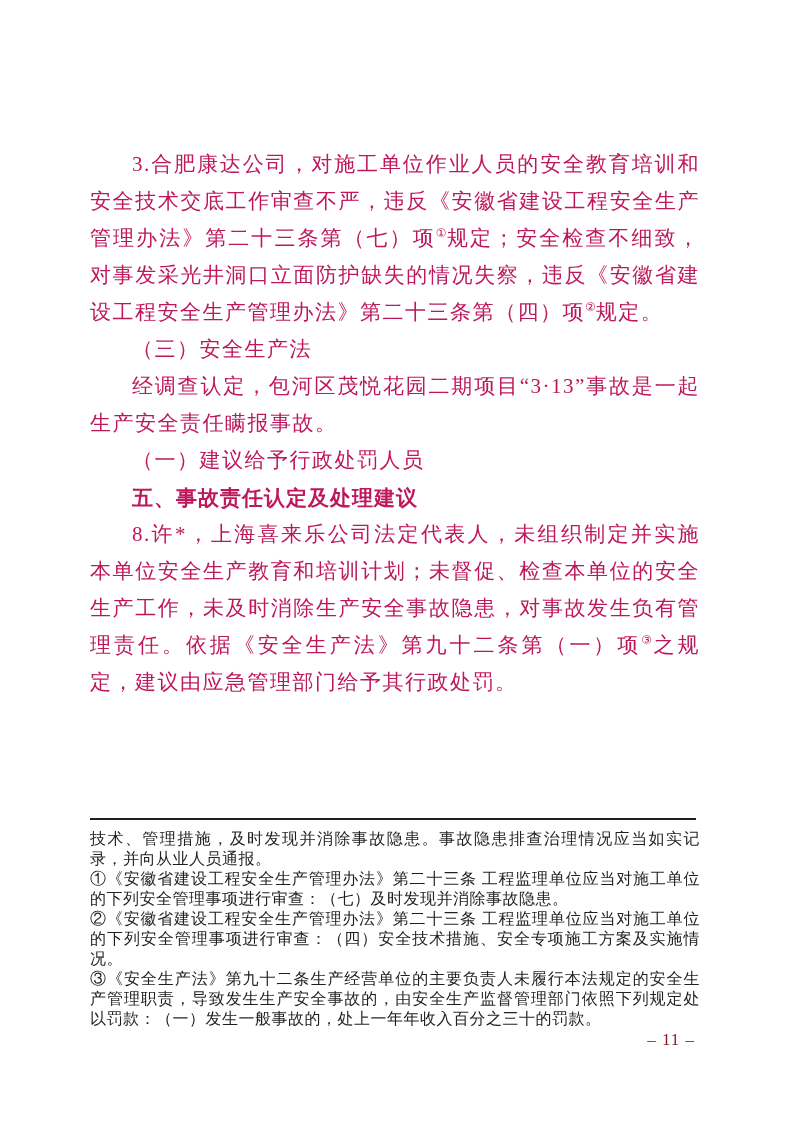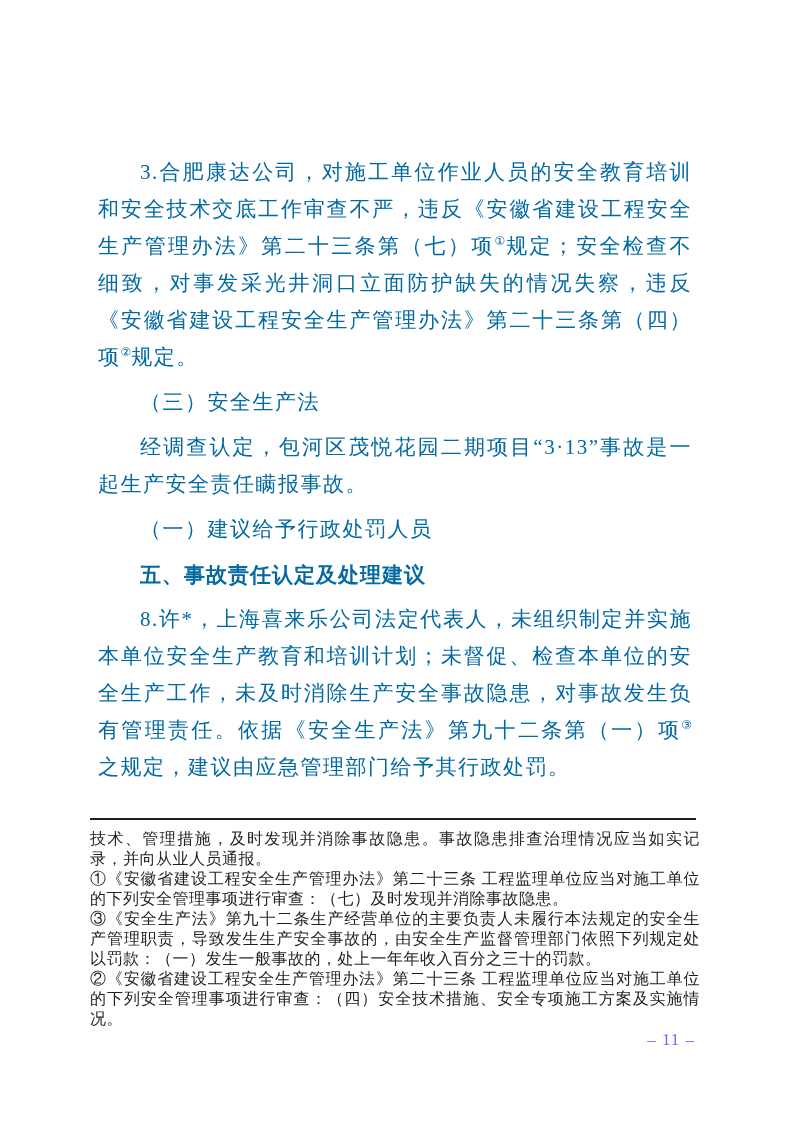--- a/index.html
+++ b/index.html
@@ -16,28 +16,28 @@
     font-family: "Liberation Serif", "DejaVu Serif", serif;
     color: #1f1f1f;
   }
   .body-text {
     position: absolute;
     left: 90px;
     top: 146px;
     width: 610px;
   }
   p.para {
-    margin: 8px;
+    margin: 0;
     font-size: 21px;
     line-height: 37px;
     letter-spacing: 1.5px;
     text-align: justify;
     text-justify: inter-character;
     text-indent: 2em;
-    color: #0369a1;
+    color: #be185d;
   }
   p.para.heading {
     font-family: "Liberation Sans", "DejaVu Sans", sans-serif;
     font-weight: bold;
     letter-spacing: 1px;
   }
   sup.fnref {
     font-size: 12px;
     line-height: 0;
     vertical-align: super;
@@ -63,21 +63,21 @@
     text-align: justify;
     text-justify: inter-character;
     color: #1f1f1f;
   }
   .pageno {
     position: absolute;
     right: 98px;
     bottom: 72px;
     font-size: 17px;
     letter-spacing: 1px;
-    color: #8b5cf6;
+    color: #7f1d1d;
     font-family: "Liberation Serif", "DejaVu Serif", serif;
     margin-left: 17px;
   }
 </style>
 </head>
 <body>
 
 <div class="page">
 
   <div class="body-text">
@@ -86,19 +86,19 @@
     <p class="para"><span>经调查认定，包河区茂悦花园二期项目“3·13”事故是一起生产安全责任瞒报事故。</span></p>
     <p class="para"><span>（一）建议给予行政处罚人员</span></p>
     <p class="para heading"><span>五、事故责任认定及处理建议</span></p>
     <p class="para"><span>8.许*，上海喜来乐公司法定代表人，未组织制定并实施本单位安全生产教育和培训计划；未督促、检查本单位的安全生产工作，未及时消除生产安全事故隐患，对事故发生负有管理责任。依据《安全生产法》第九十二条第（一）项</span><sup class="fnref">③</sup><span>之规定，建议由应急管理部门给予其行政处罚。</span></p>
   </div>
 
   <div class="footnotes">
     <div class="fnrule"></div>
     <p class="fn">技术、管理措施，及时发现并消除事故隐患。事故隐患排查治理情况应当如实记录，并向从业人员通报。</p>
     <p class="fn">①《安徽省建设工程安全生产管理办法》第二十三条 工程监理单位应当对施工单位的下列安全管理事项进行审查：（七）及时发现并消除事故隐患。</p>
+    <p class="fn">②《安徽省建设工程安全生产管理办法》第二十三条 工程监理单位应当对施工单位的下列安全管理事项进行审查：（四）安全技术措施、安全专项施工方案及实施情况。</p>
     <p class="fn">③《安全生产法》第九十二条生产经营单位的主要负责人未履行本法规定的安全生产管理职责，导致发生生产安全事故的，由安全生产监督管理部门依照下列规定处以罚款：（一）发生一般事故的，处上一年年收入百分之三十的罚款。</p>
-    <p class="fn">②《安徽省建设工程安全生产管理办法》第二十三条 工程监理单位应当对施工单位的下列安全管理事项进行审查：（四）安全技术措施、安全专项施工方案及实施情况。</p>
   </div>
 
   <div class="pageno">– 11 –</div>
 
 </div>
 
 </body></html>

